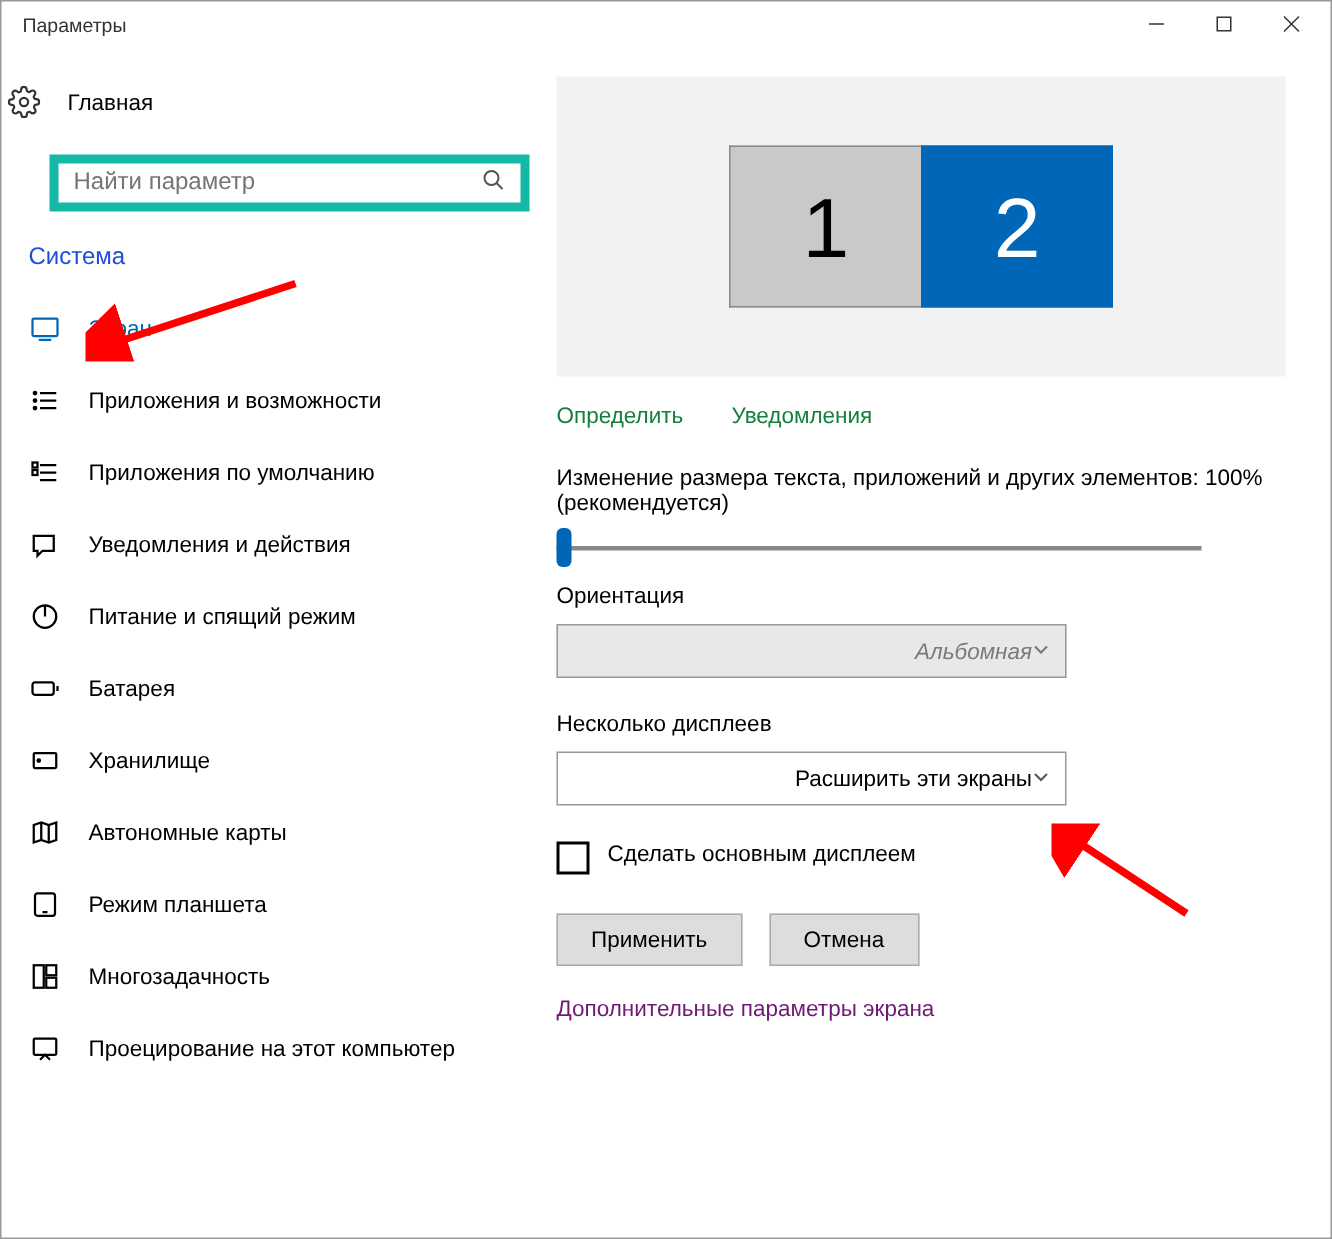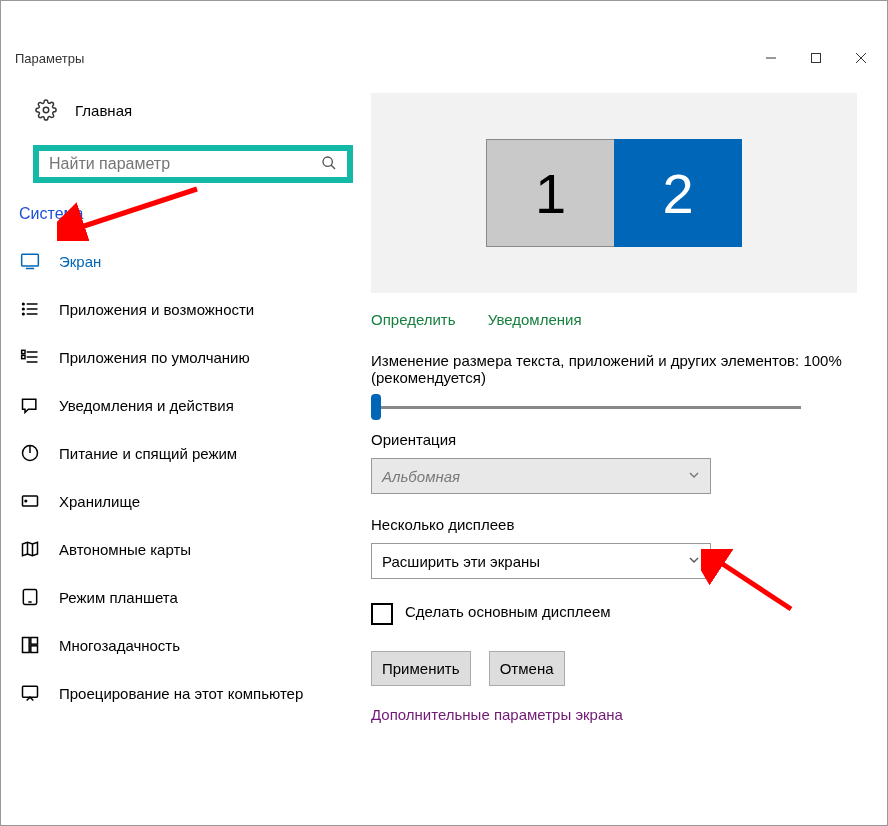--- a/index.html
+++ b/index.html
@@ -14,21 +14,20 @@
   position: relative;
   border: 1px solid #999;
 }
 .titlebar {
   height: 30px;
   display: flex;
   align-items: center;
   padding: 0 4px 0 14px;
   font-size: 13px;
   color: #333;
-  margin-top: 42px;
 }
 .titlebar .title { flex: 1; }
 .titlebar .wbtn {
   width: 45px;
   height: 30px;
   display: flex;
   align-items: center;
   justify-content: center;
   font-size: 14px;
   color: #333;
@@ -38,21 +37,21 @@
   display: flex;
   height: calc(100% - 30px);
 }
 .sidebar {
   width: 370px;
   padding: 20px 0 0 0;
 }
 .home-row {
   display: flex;
   align-items: center;
-  padding: 6px 0 6px 34px;
+  padding: 6px 0 6px 4px;
   margin-bottom: 18px;
 }
 .home-row .gear { width: 22px; height: 22px; margin-right: 18px; color:#333; }
 .search-box {
   margin: 0 18px 22px 32px;
   border: 6px solid #14b8a6;
   height: 38px;
   display: flex;
   align-items: center;
   padding: 0 10px;
@@ -149,21 +148,21 @@
   background: #0067b8;
   border-radius: 4px;
 }
 .dropdown {
   width: 340px;
   height: 36px;
   border: 1px solid #999;
   display: flex;
   align-items: center;
   padding: 0 10px;
-  justify-content: space-between;
+  justify-content: flex-end;
   background: #fff;
 }
 .dropdown.disabled {
   background: #e8e8e8;
   color: #7a7a7a;
   font-style: italic;
 }
 .dropdown .chev { font-size: 12px; color: #555; }
 .checkbox-row {
   display: flex;
@@ -171,21 +170,21 @@
   margin: 24px 0 26px 0;
 }
 .checkbox-row .box {
   width: 22px; height: 22px;
   border: 2px solid #000;
   margin-right: 12px;
 }
 .btn-row { margin-bottom: 20px; }
 .btn {
   display: inline-block;
-  padding: 8px 10px;
+  padding: 8px 22px;
   border: 1px solid #aaa;
   background: #ddd;
   margin-right: 14px;
   cursor: pointer;
 }
 .adv-link { color: #701a75; text-decoration: none; }
 .arrow {
   position: absolute;
   pointer-events: none;
 }
@@ -286,20 +285,29 @@
     <div class="nav-item">
       <span class="nicon">
         <svg width="20" height="20" viewBox="0 0 24 24" fill="none" stroke="currentColor" stroke-width="1.8">
             <circle cx="12" cy="12" r="9"></circle>
             <line x1="12" y1="3" x2="12" y2="12"></line>
           </svg>
       </span>
       <span>Питание и спящий режим</span>
     </div>
 
+    <div class="nav-item">
+      <span class="nicon">
+        <svg width="20" height="20" viewBox="0 0 24 24" fill="none" stroke="currentColor" stroke-width="1.8">
+            <rect x="2" y="7" width="17" height="10" rx="2"></rect>
+            <line x1="22" y1="10" x2="22" y2="14"></line>
+          </svg>
+      </span>
+      <span>Батарея</span>
+    </div>
 
     <div class="nav-item">
       <span class="nicon">
         <svg width="20" height="20" viewBox="0 0 24 24" fill="none" stroke="currentColor" stroke-width="1.8">
             <rect x="3" y="6" width="18" height="12" rx="1"></rect>
             <circle cx="7" cy="12" r="1" fill="currentColor"></circle>
           </svg>
       </span>
       <span>Хранилище</span>
     </div>

